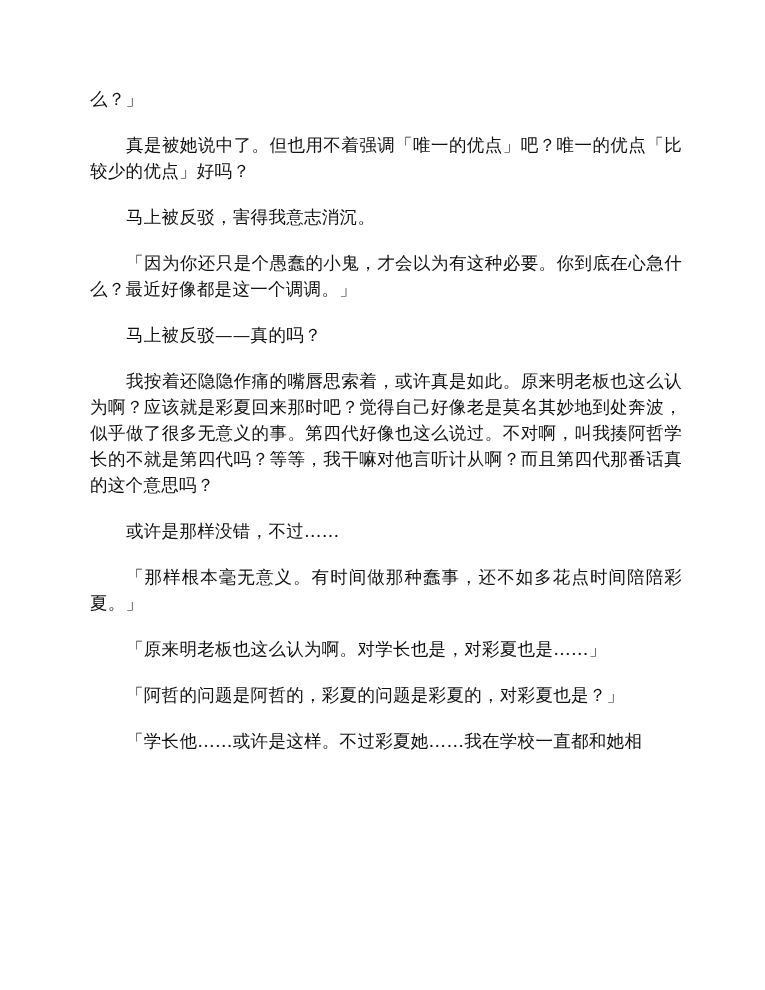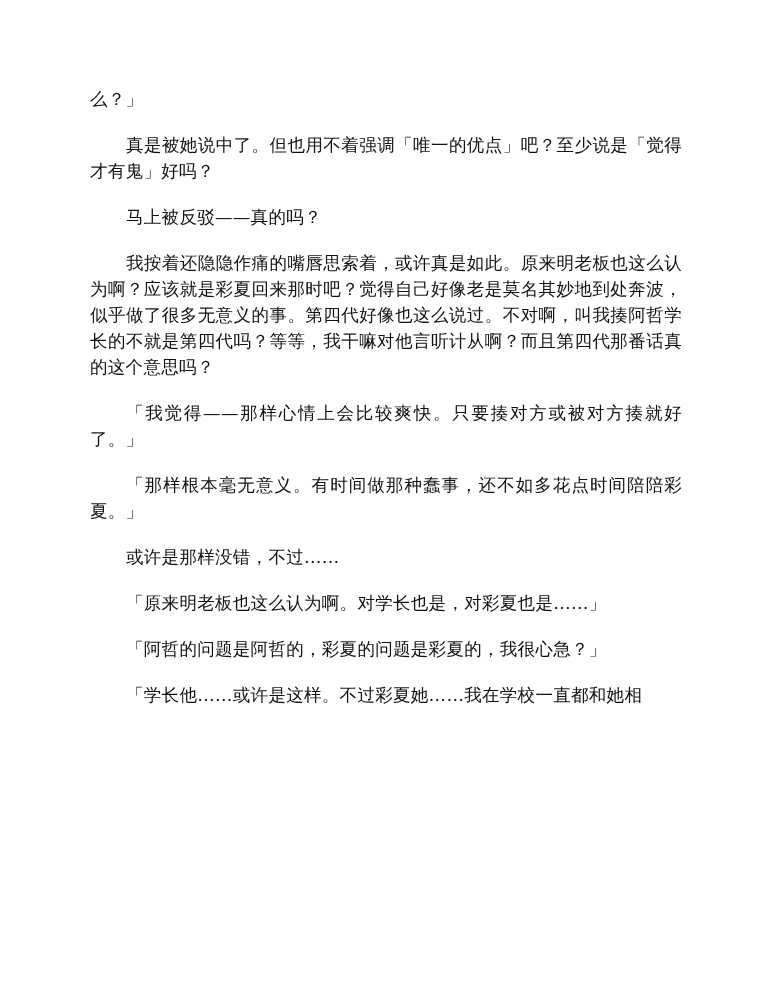--- a/index.html
+++ b/index.html
@@ -20,22 +20,23 @@
     text-align: justify;
     letter-spacing: 0.3px;
   }
   .para.noindent { text-indent: 0; }
 </style>
 </head>
 <body>
 
 <div class="page">
   <p class="para noindent">么？」</p>
-  <p class="para">真是被她说中了。但也用不着强调「唯一的优点」吧？至少说是「觉得才有鬼」好吗？</p>
+  <p class="para">真是被她说中了。但也用不着强调「唯一的优点」吧？唯一的优点「比较少的优点」好吗？</p>
+  <p class="para">马上被反驳，害得我意志消沉。</p>
+  <p class="para">「因为你还只是个愚蠢的小鬼，才会以为有这种必要。你到底在心急什么？最近好像都是这一个调调。」</p>
   <p class="para">马上被反驳——真的吗？</p>
   <p class="para">我按着还隐隐作痛的嘴唇思索着，或许真是如此。原来明老板也这么认为啊？应该就是彩夏回来那时吧？觉得自己好像老是莫名其妙地到处奔波，似乎做了很多无意义的事。第四代好像也这么说过。不对啊，叫我揍阿哲学长的不就是第四代吗？等等，我干嘛对他言听计从啊？而且第四代那番话真的这个意思吗？</p>
-  <p class="para">「我觉得——那样心情上会比较爽快。只要揍对方或被对方揍就好了。」</p>
+  <p class="para">或许是那样没错，不过……</p>
   <p class="para">「那样根本毫无意义。有时间做那种蠢事，还不如多花点时间陪陪彩夏。」</p>
-  <p class="para">或许是那样没错，不过……</p>
   <p class="para">「原来明老板也这么认为啊。对学长也是，对彩夏也是……」</p>
-  <p class="para">「阿哲的问题是阿哲的，彩夏的问题是彩夏的，我很心急？」</p>
+  <p class="para">「阿哲的问题是阿哲的，彩夏的问题是彩夏的，对彩夏也是？」</p>
   <p class="para">「学长他……或许是这样。不过彩夏她……我在学校一直都和她相</p>
 </div>
 
 </body></html>

